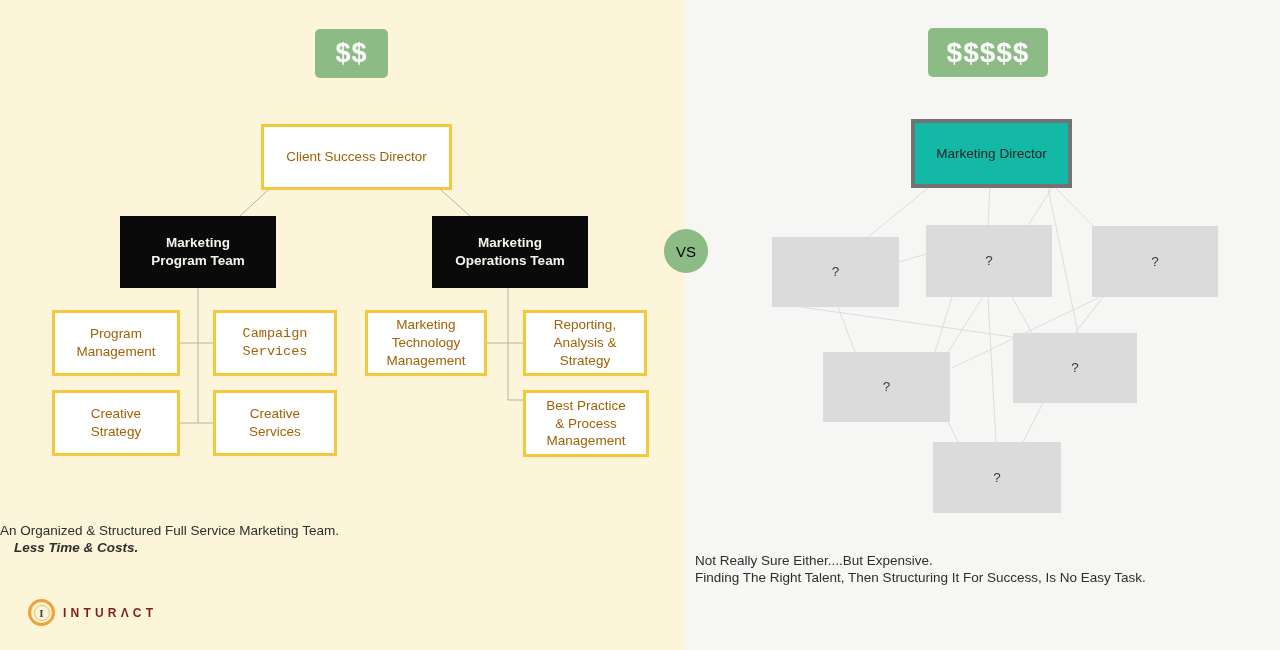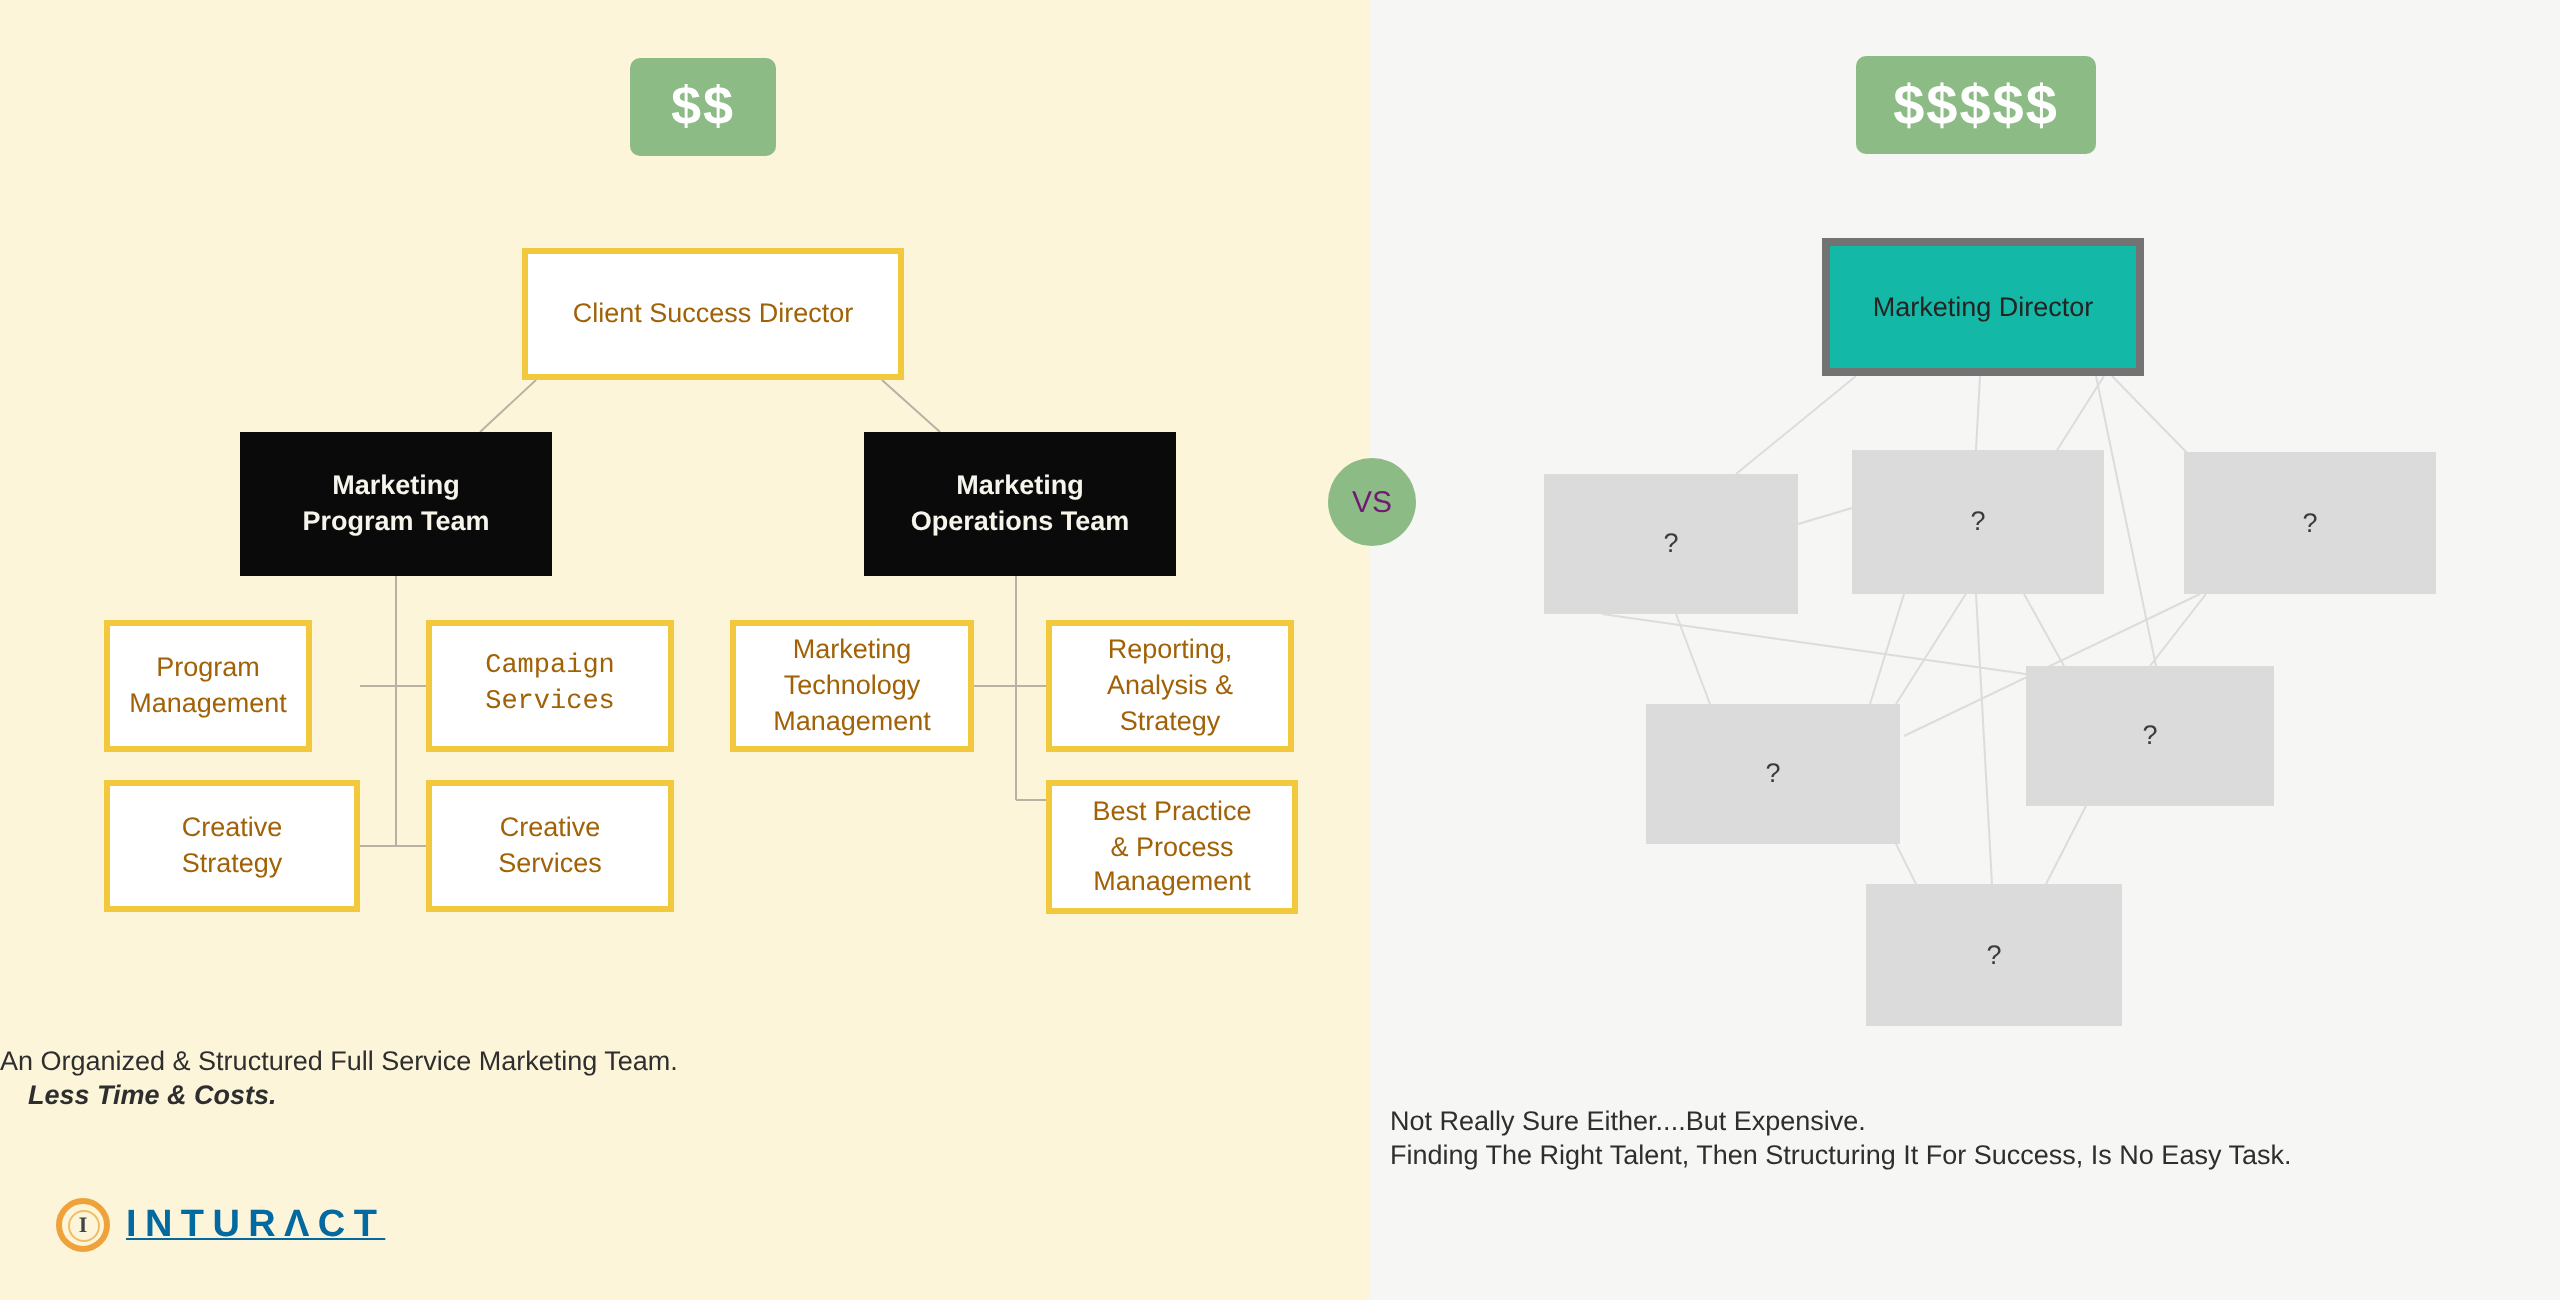--- a/index.html
+++ b/index.html
@@ -22,38 +22,38 @@
     position:absolute;z-index:2;box-sizing:border-box;
     display:flex;align-items:center;justify-content:center;text-align:center;
     white-space:pre-line;font-size:13.5px;line-height:1.32;color:#a16207;
   }
   .obox.yellow{background:#ffffff;border:3px solid #f2c83c;}
   .obox.black{background:#0a0a0a;color:#f7f4ec;font-weight:600;}
   .obox.gray{background:#dbdbdb;color:#3b3b3b;}
   .obox.dgray{background:#14b8a6;border:4px solid #737373;color:#242424;}
   .vs-circle{
     position:absolute;z-index:3;left:664px;top:229px;width:44px;height:44px;
-    border-radius:50%;background:#8cbb85;color:#701a75;
+    border-radius:50%;background:#8cbb85;color:#000000;
     display:flex;align-items:center;justify-content:center;font-size:15px;
   }
   .caption{position:absolute;z-index:2;text-align:left;color:#2e2e2e;font-size:13.5px;line-height:17px;}
   .caption-left{left:0;top:522px;width:685px;}
   .caption-right{left:695px;top:552px;width:590px;}
   .caption .em{font-weight:bold;font-style:italic;padding-left:14px;}
   .logo{position:absolute;z-index:2;left:28px;top:599px;display:flex;align-items:center;gap:8px;}
   .logo-icon{
     width:27px;height:27px;border-radius:50%;border:3px solid #efa23a;
     box-sizing:border-box;display:flex;align-items:center;justify-content:center;background:#fcf5da;
   }
   .logo-icon-inner{
     width:16px;height:16px;border-radius:50%;border:1.5px solid #f2bc62;
     box-sizing:border-box;display:flex;align-items:center;justify-content:center;
     font-family:"Liberation Serif",serif;font-weight:bold;font-size:11px;color:#454543;
   }
-  .logo-text{font-size:19px;font-weight:bold;letter-spacing:4.2px;color:#0369a1;text-decoration:underline;}
+  .logo-text{font-size:12px;font-weight:bold;letter-spacing:4.2px;color:#7f1d1d;}
 </style>
 </head>
 <body>
 
 <div class="canvas">
 
   <div class="panel panel-left"></div>
   <div class="panel panel-right"></div>
 
   <svg class="connectors" width="1280" height="650">
@@ -91,21 +91,21 @@
   <div class="cost-badge badge-left">$$</div>
   <div class="cost-badge badge-right">$$$$$</div>
 
   <div class="obox yellow" style="left:261px;top:124px;width:191px;height:66px;">Client Success Director</div>
 
   <div class="obox black" style="left:120px;top:216px;width:156px;height:72px;">Marketing
 Program Team</div>
   <div class="obox black" style="left:432px;top:216px;width:156px;height:72px;">Marketing
 Operations Team</div>
 
-  <div class="obox yellow" style="left:52px;top:310px;width:104px;height:66px;">Program
+  <div class="obox yellow" style="left:52px;top:310px;width:128px;height:66px;">Program
 Management</div>
   <div class="obox yellow" style="left:213px;top:310px;width:124px;height:66px;font-family:Liberation Mono, monospace;">Campaign
 Services</div>
   <div class="obox yellow" style="left:365px;top:310px;width:122px;height:66px;">Marketing
 Technology
 Management</div>
   <div class="obox yellow" style="left:523px;top:310px;width:124px;height:66px;">Reporting,
 Analysis &amp;
 Strategy</div>
   <div class="obox yellow" style="left:52px;top:390px;width:128px;height:66px;">Creative

